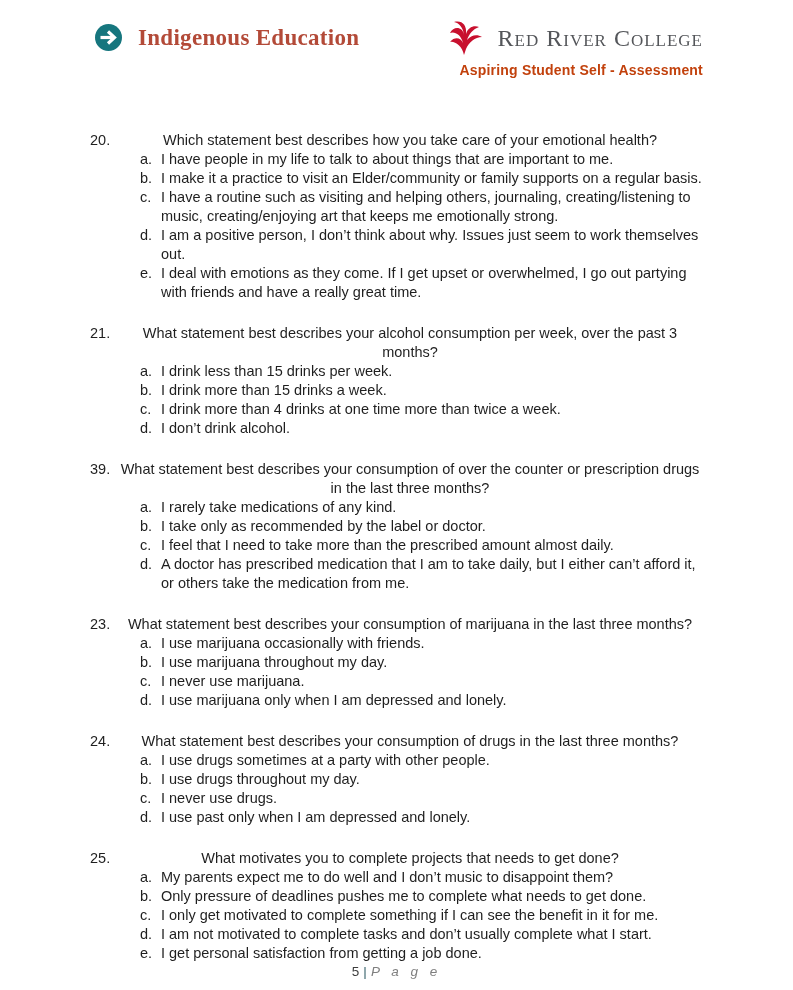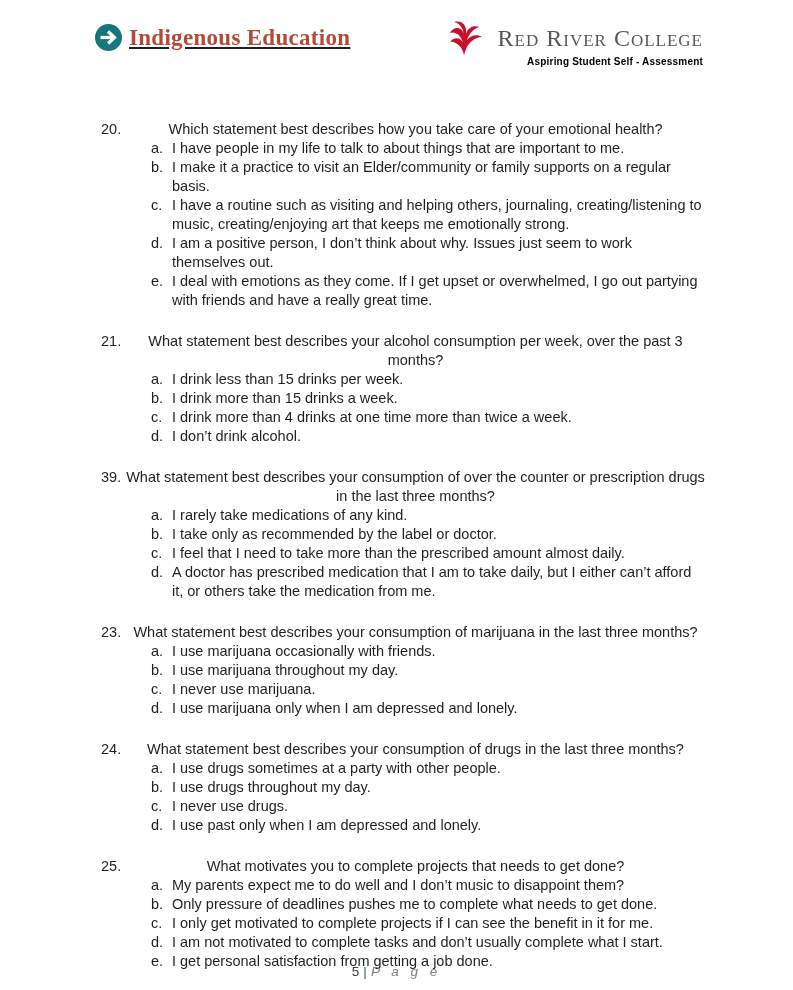--- a/index.html
+++ b/index.html
@@ -13,48 +13,49 @@
   }
   .page { width: 793px; height: 990px; position: relative; background: #fff; }
 
   
   .header {
     display: flex;
     justify-content: space-between;
     align-items: flex-start;
     padding: 20px 90px 0 95px;
   }
-  .logo-left { display: flex; align-items: center; gap: 7px; margin-top: 4px; text-decoration: underline; }
+  .logo-left { display: flex; align-items: center; gap: 16px; margin-top: 4px; }
   .ie-icon svg { display: block; }
   .ie-text {
     font-family: "Liberation Serif", serif;
     font-weight: bold;
     font-size: 23px;
     color: #b34a38;
     letter-spacing: 0.3px;
   }
   .logo-right { display: flex; flex-direction: column; align-items: flex-end; }
   .rrc-row { display: flex; align-items: center; gap: 15px; justify-content: space-between; }
   .rrc-icon svg { display: block; }
   .rrc-text {
     font-family: "Liberation Serif", serif;
     font-variant: small-caps;
     font-size: 24px;
     letter-spacing: 1px;
     color: #54565a;
   }
   .subtitle {
-    font-size: 10px;
+    margin-top: 6px;
+    font-size: 14px;
     font-weight: bold;
-    color: #000000;
+    color: #c2410c;
     letter-spacing: 0.2px;
   }
 
   
-  .content { padding: 53px 88px 0 90px; margin-left: 11px; }
+  .content { padding: 53px 88px 0 90px; }
   .question { margin-bottom: 22px; }
   .q-line { display: flex; line-height: 19px; font-size: 14.5px; }
   .q-num { width: 25px; flex: 0 0 25px; }
   .q-text { flex: 1; text-align: center; }
   .options { margin-left: 50px; }
   .option { display: flex; line-height: 19px; font-size: 14.5px; }
   .o-letter { width: 21px; flex: 0 0 21px; }
   .o-text { flex: 1; }
 
   
@@ -233,21 +234,21 @@
           <div class="option">
             <span class="o-letter">a.</span>
             <span class="o-text">My parents expect me to do well and I don’t music to disappoint them?</span>
           </div>
           <div class="option">
             <span class="o-letter">b.</span>
             <span class="o-text">Only pressure of deadlines pushes me to complete what needs to get done.</span>
           </div>
           <div class="option">
             <span class="o-letter">c.</span>
-            <span class="o-text">I only get motivated to complete projects if I can see the benefit in it for me.</span>
+            <span class="o-text">I only get motivated to complete something if I can see the benefit in it for me.</span>
           </div>
           <div class="option">
             <span class="o-letter">d.</span>
             <span class="o-text">I am not motivated to complete tasks and don’t usually complete what I start.</span>
           </div>
           <div class="option">
             <span class="o-letter">e.</span>
             <span class="o-text">I get personal satisfaction from getting a job done.</span>
           </div>
         </div>

